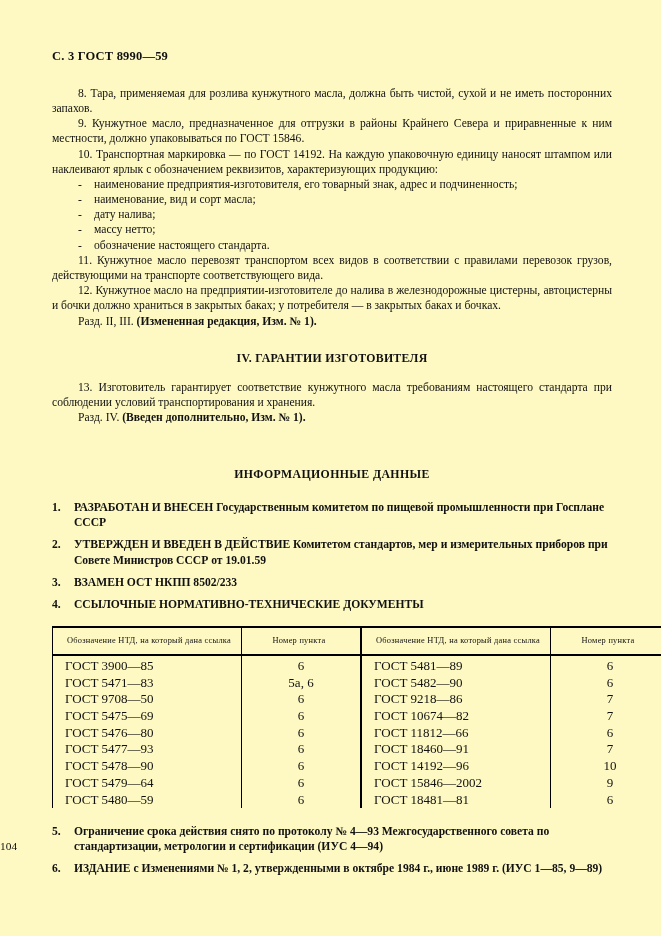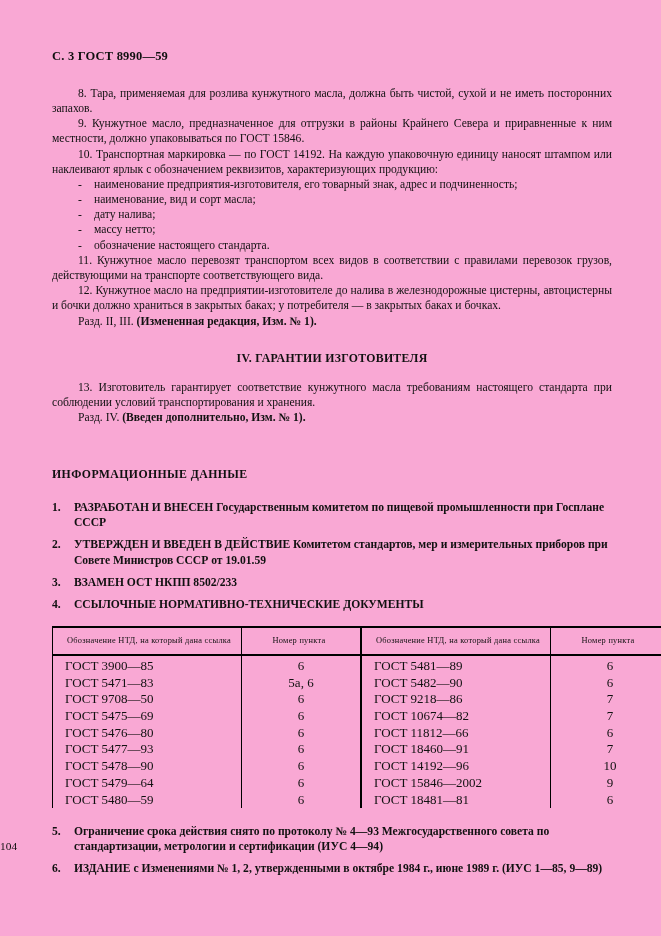--- a/index.html
+++ b/index.html
@@ -16,21 +16,21 @@
     color: #111111;
     overflow: hidden;
   }
 
   .page {
     position: absolute;
     left: 0;
     top: 0;
     width: 661px;
     height: 936px;
-    background: #f9a8d4;
+    background: #fef9c3;
   }
 
   .content {
     position: absolute;
     left: 52px;
     top: 50px;
     width: 560px;
   }
 
   .doc-header {
@@ -70,20 +70,21 @@
 
   .sec-title {
     text-align: center;
     font-size: 11.8px;
     font-weight: bold;
     letter-spacing: 0.3px;
     margin: 22px 0 14px 0;
   }
 
   .info-title {
+    text-align: center;
     font-size: 11.8px;
     font-weight: bold;
     letter-spacing: 0.4px;
     margin: 0 0 18px 0;
   }
 
   .info-list {
     margin: 0;
     padding: 0;
     list-style: none;

